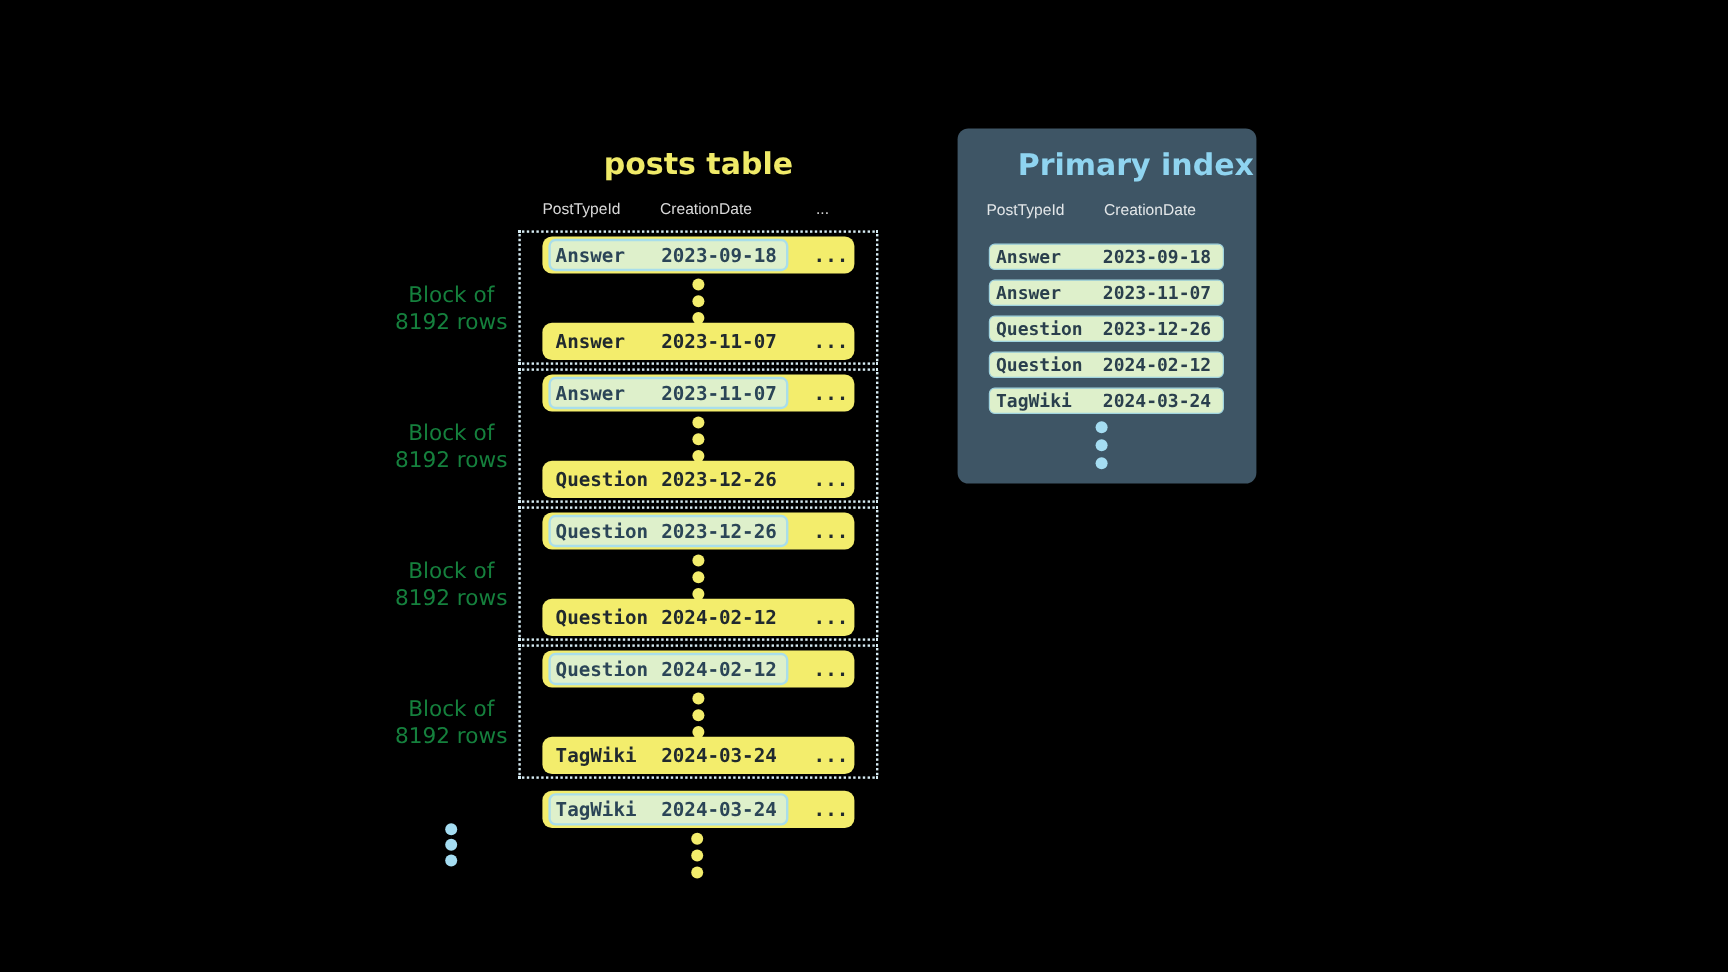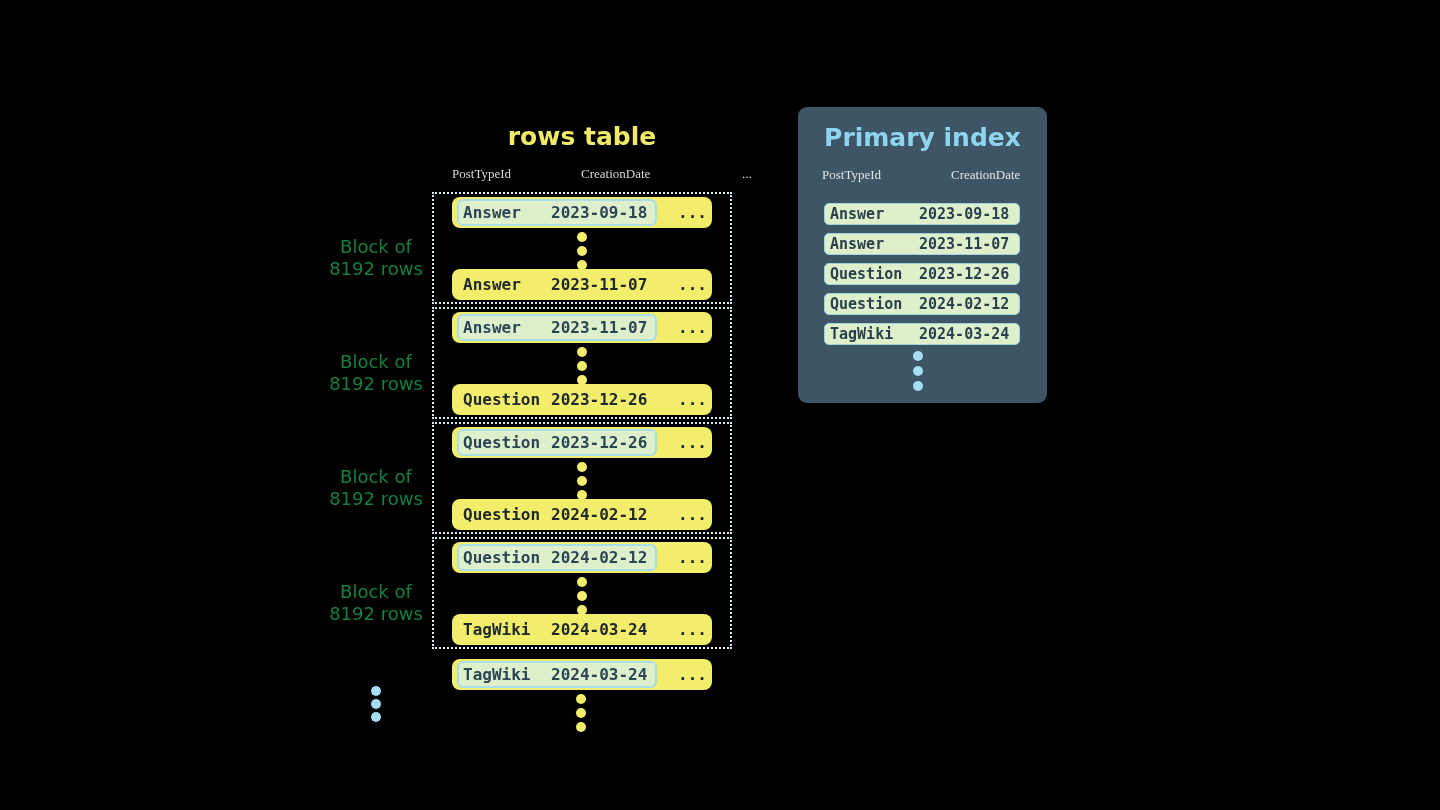--- a/index.html
+++ b/index.html
@@ -1,18 +1,18 @@
 <!DOCTYPE html>
 <html><head>
 <meta charset="utf-8">
 <style>
   html,body{margin:0;padding:0;background:#000;}
   .canvas{position:relative;width:1440px;height:810px;background:#000;overflow:hidden;
           font-family:"DejaVu Sans",sans-serif;}
-  .mono{font-family:Liberation Serif, serif;gap:31px;}
+  .mono{font-family:Liberation Sans, sans-serif;}
 
   
   .pt-title{position:absolute;left:432px;top:122px;width:300px;text-align:center;
             font-size:25px;font-weight:600;color:#f0ea68;}
   .pt-header{position:absolute;left:452px;top:166px;font-size:13px;color:#d8d8d8;display:flex;}
   .pt-header .c1{width:98px;}
   .pt-header .c2{width:130px;}
 
   .blocks{position:absolute;left:432px;top:192px;display:flex;flex-direction:column;gap:3px;}
   .block{position:relative;width:296px;height:108px;border:2px dotted #d6ecf3;}
@@ -38,36 +38,36 @@
   .dot{width:10px;height:10px;border-radius:50%;background:#f3ed6c;display:block;}
   .block .vdots{position:absolute;left:0;right:0;top:38px;gap:4px;}
   .vdots.bottom-yellow{position:absolute;left:576px;top:694px;gap:4px;}
   .vdots.left-blue{position:absolute;left:371px;top:686px;gap:3px;}
   .left-blue .dot,.pi-dots .dot{background:#a5ddf2;}
 
   
   .panel{position:absolute;left:798px;top:107px;width:249px;height:296px;
          background:#3e5565;border-radius:9px;}
   .panel-title{position:absolute;left:0;top:16px;width:100%;text-align:center;
-               font-size:25px;font-weight:600;color:#8fd4f0;}
+               font-size:25px;font-weight:600;color:#8fd4f0;padding-left:24px;}
   .pi-header{position:absolute;left:24px;top:60px;font-size:13px;color:#e2e6e8;display:flex;}
   .pi-header .c1{width:98px;}
   .pi-rows{position:absolute;left:26px;top:96px;display:flex;flex-direction:column;gap:8px;}
   .pi-row{width:184px;height:20px;background:#def0cb;border:1px solid #9fd3de;border-radius:5px;
           display:flex;align-items:center;padding:0 5px;
           font-family:"DejaVu Sans Mono",monospace;font-weight:700;font-size:15px;color:#2a3f4d;}
   .ptype{width:89px;}
   .pi-dots{position:absolute;left:115px;top:244px;gap:5px;}
 </style>
 </head>
 <body>
 
 <div class="canvas">
 
-  <div class="pt-title">rows table</div>
+  <div class="pt-title">posts table</div>
   <div class="pt-header mono">
     <span class="c1">PostTypeId</span>
     <span class="c2">CreationDate</span>
     <span class="c3">...</span>
   </div>
 
   <div class="blocks">
 
     <div class="block">
       <div class="block-label">

